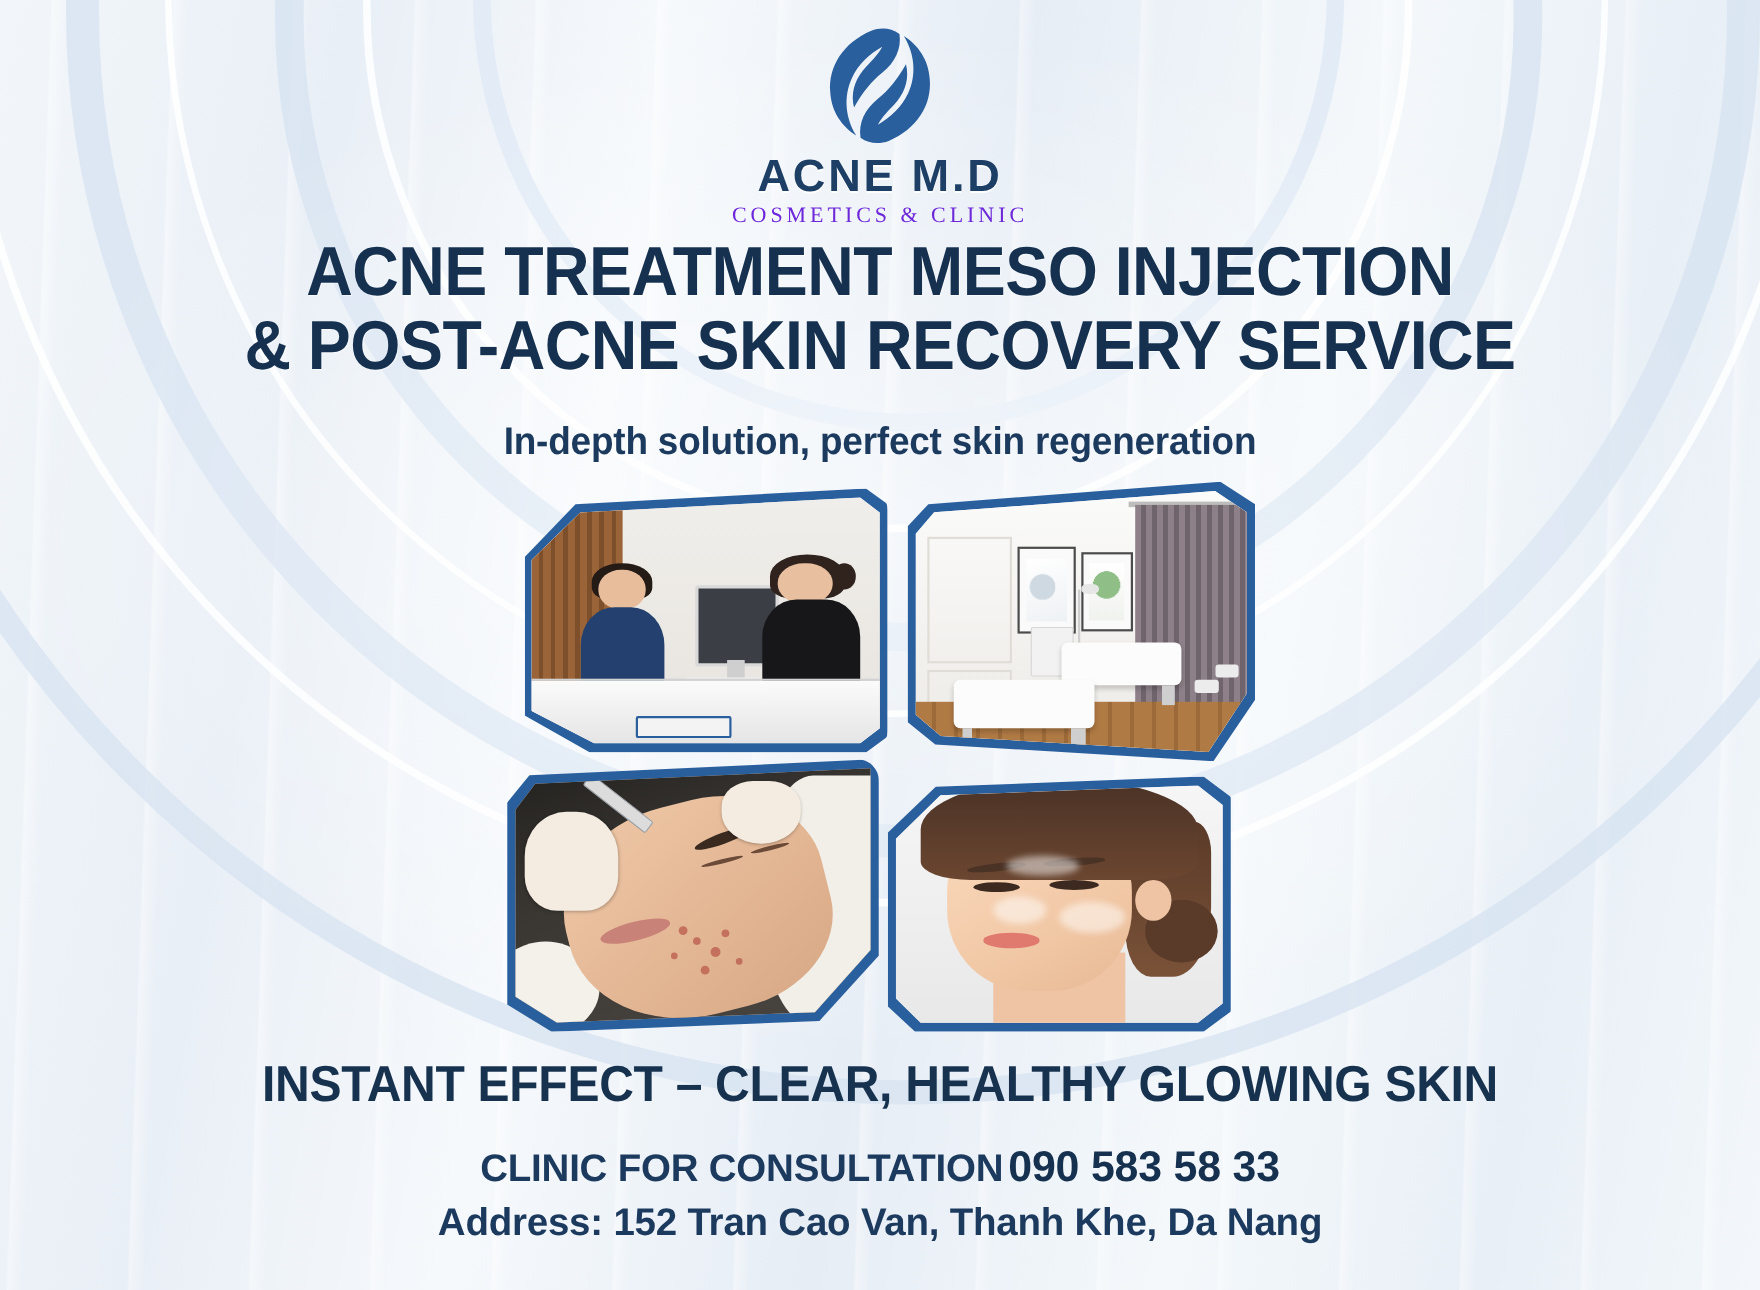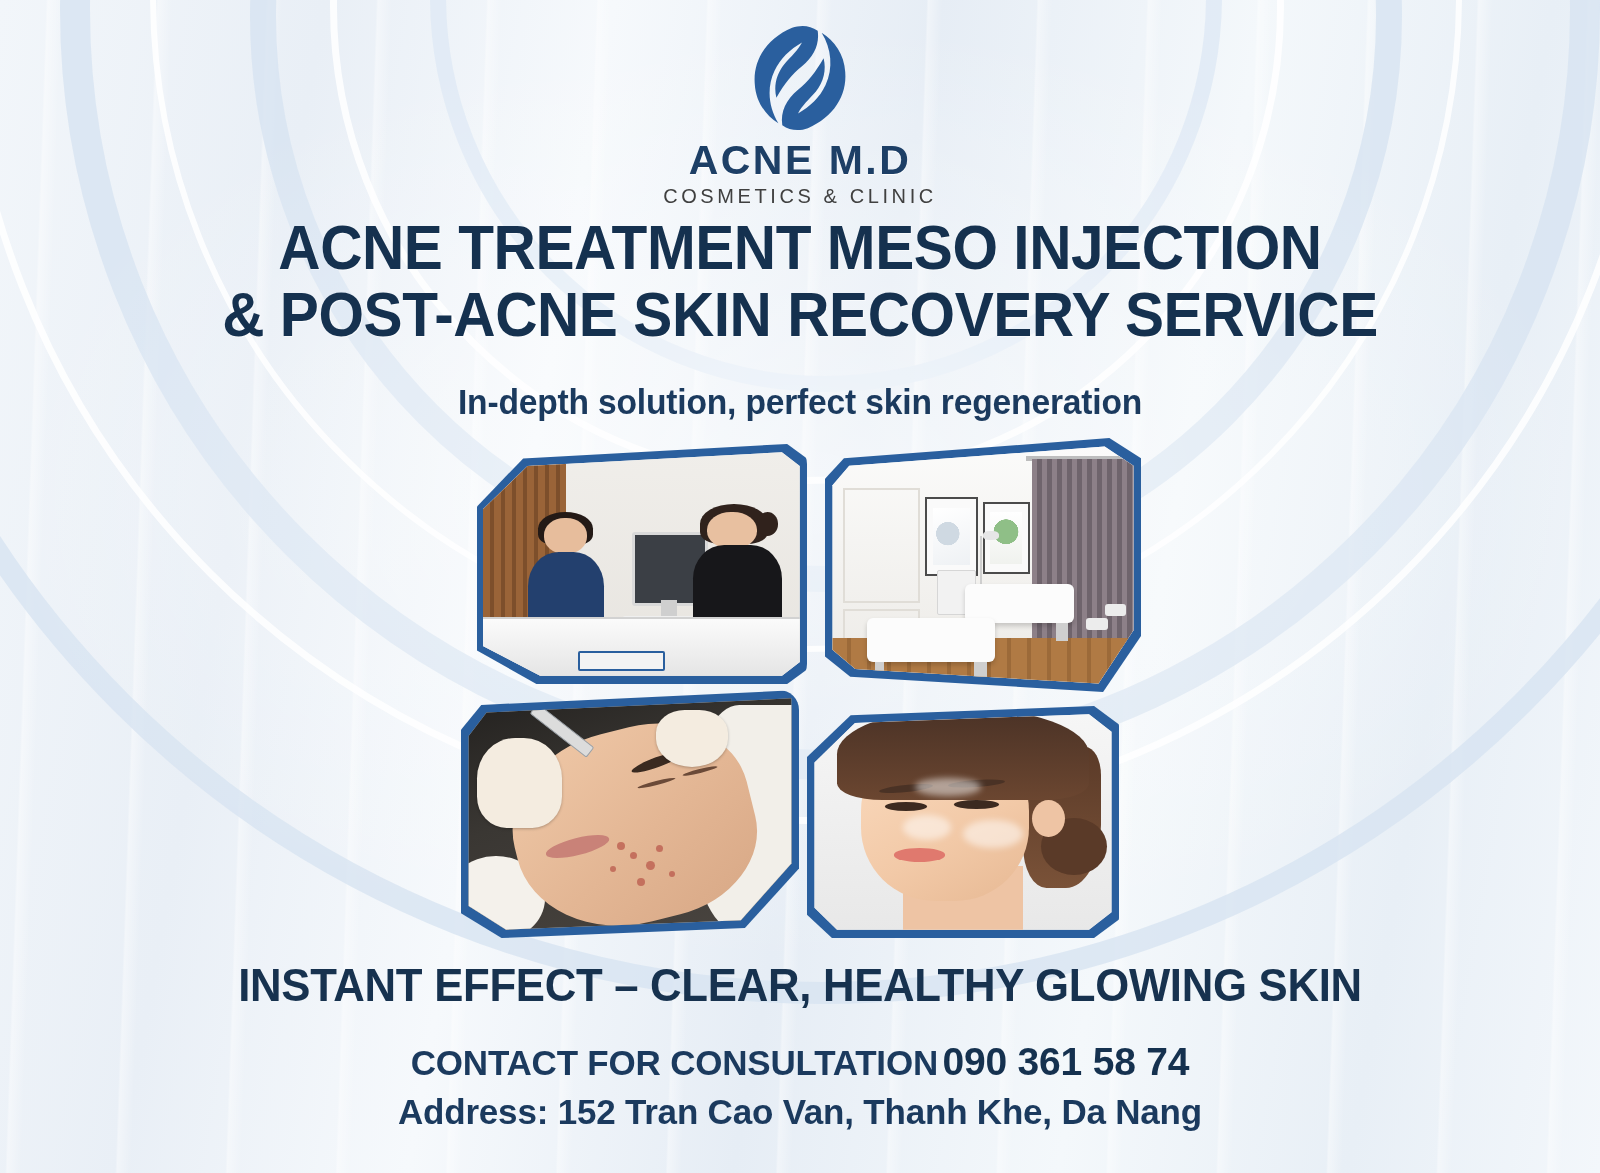--- a/index.html
+++ b/index.html
@@ -42,22 +42,22 @@
     position:absolute;left:0;right:0;top:22px;
     display:flex;flex-direction:column;align-items:center;
   }
   .logo-mark{width:118px;height:112px;display:block;}
   .logo-word{
     font-size:41px;font-weight:bold;color:#1d3f66;
     letter-spacing:2.5px;line-height:1;margin-top:6px;
     text-shadow:0 1px 0 rgba(255,255,255,.9);
   }
   .logo-sub{
-    font-family:Liberation Sans, sans-serif;
-    font-size:20px;color:#404040;letter-spacing:3.6px;
+    font-family:Liberation Serif, serif;
+    font-size:20px;color:#6d28d9;letter-spacing:3.6px;
     margin-top:5px;line-height:1;
   }
 
   
   #headline{
     position:absolute;left:0;right:0;top:214px;text-align:center;
   }
   .h-line{
     font-size:63px;font-weight:bold;color:#15314f;
     letter-spacing:-.5px;line-height:1.06;white-space:nowrap;
@@ -336,17 +336,17 @@
         <div class="p-glow" style="left:50%;top:49%;width:20%;height:13%;"></div>
         <div class="p-glow" style="left:34%;top:30%;width:22%;height:8%;"></div>
       </div>
     </div>
   </div>
 </div>
 
 <div id="banner">INSTANT EFFECT – CLEAR, HEALTHY GLOWING SKIN</div>
 
 <div id="contact">
-  <span class="ct-label">CONTACT FOR CONSULTATION</span>
-  <span class="ct-phone">090 361 58 74</span>
+  <span class="ct-label">CLINIC FOR CONSULTATION</span>
+  <span class="ct-phone">090 583 58 33</span>
 </div>
 
 <div id="address">Address: 152 Tran Cao Van, Thanh Khe, Da Nang</div>
 
 </body></html>

